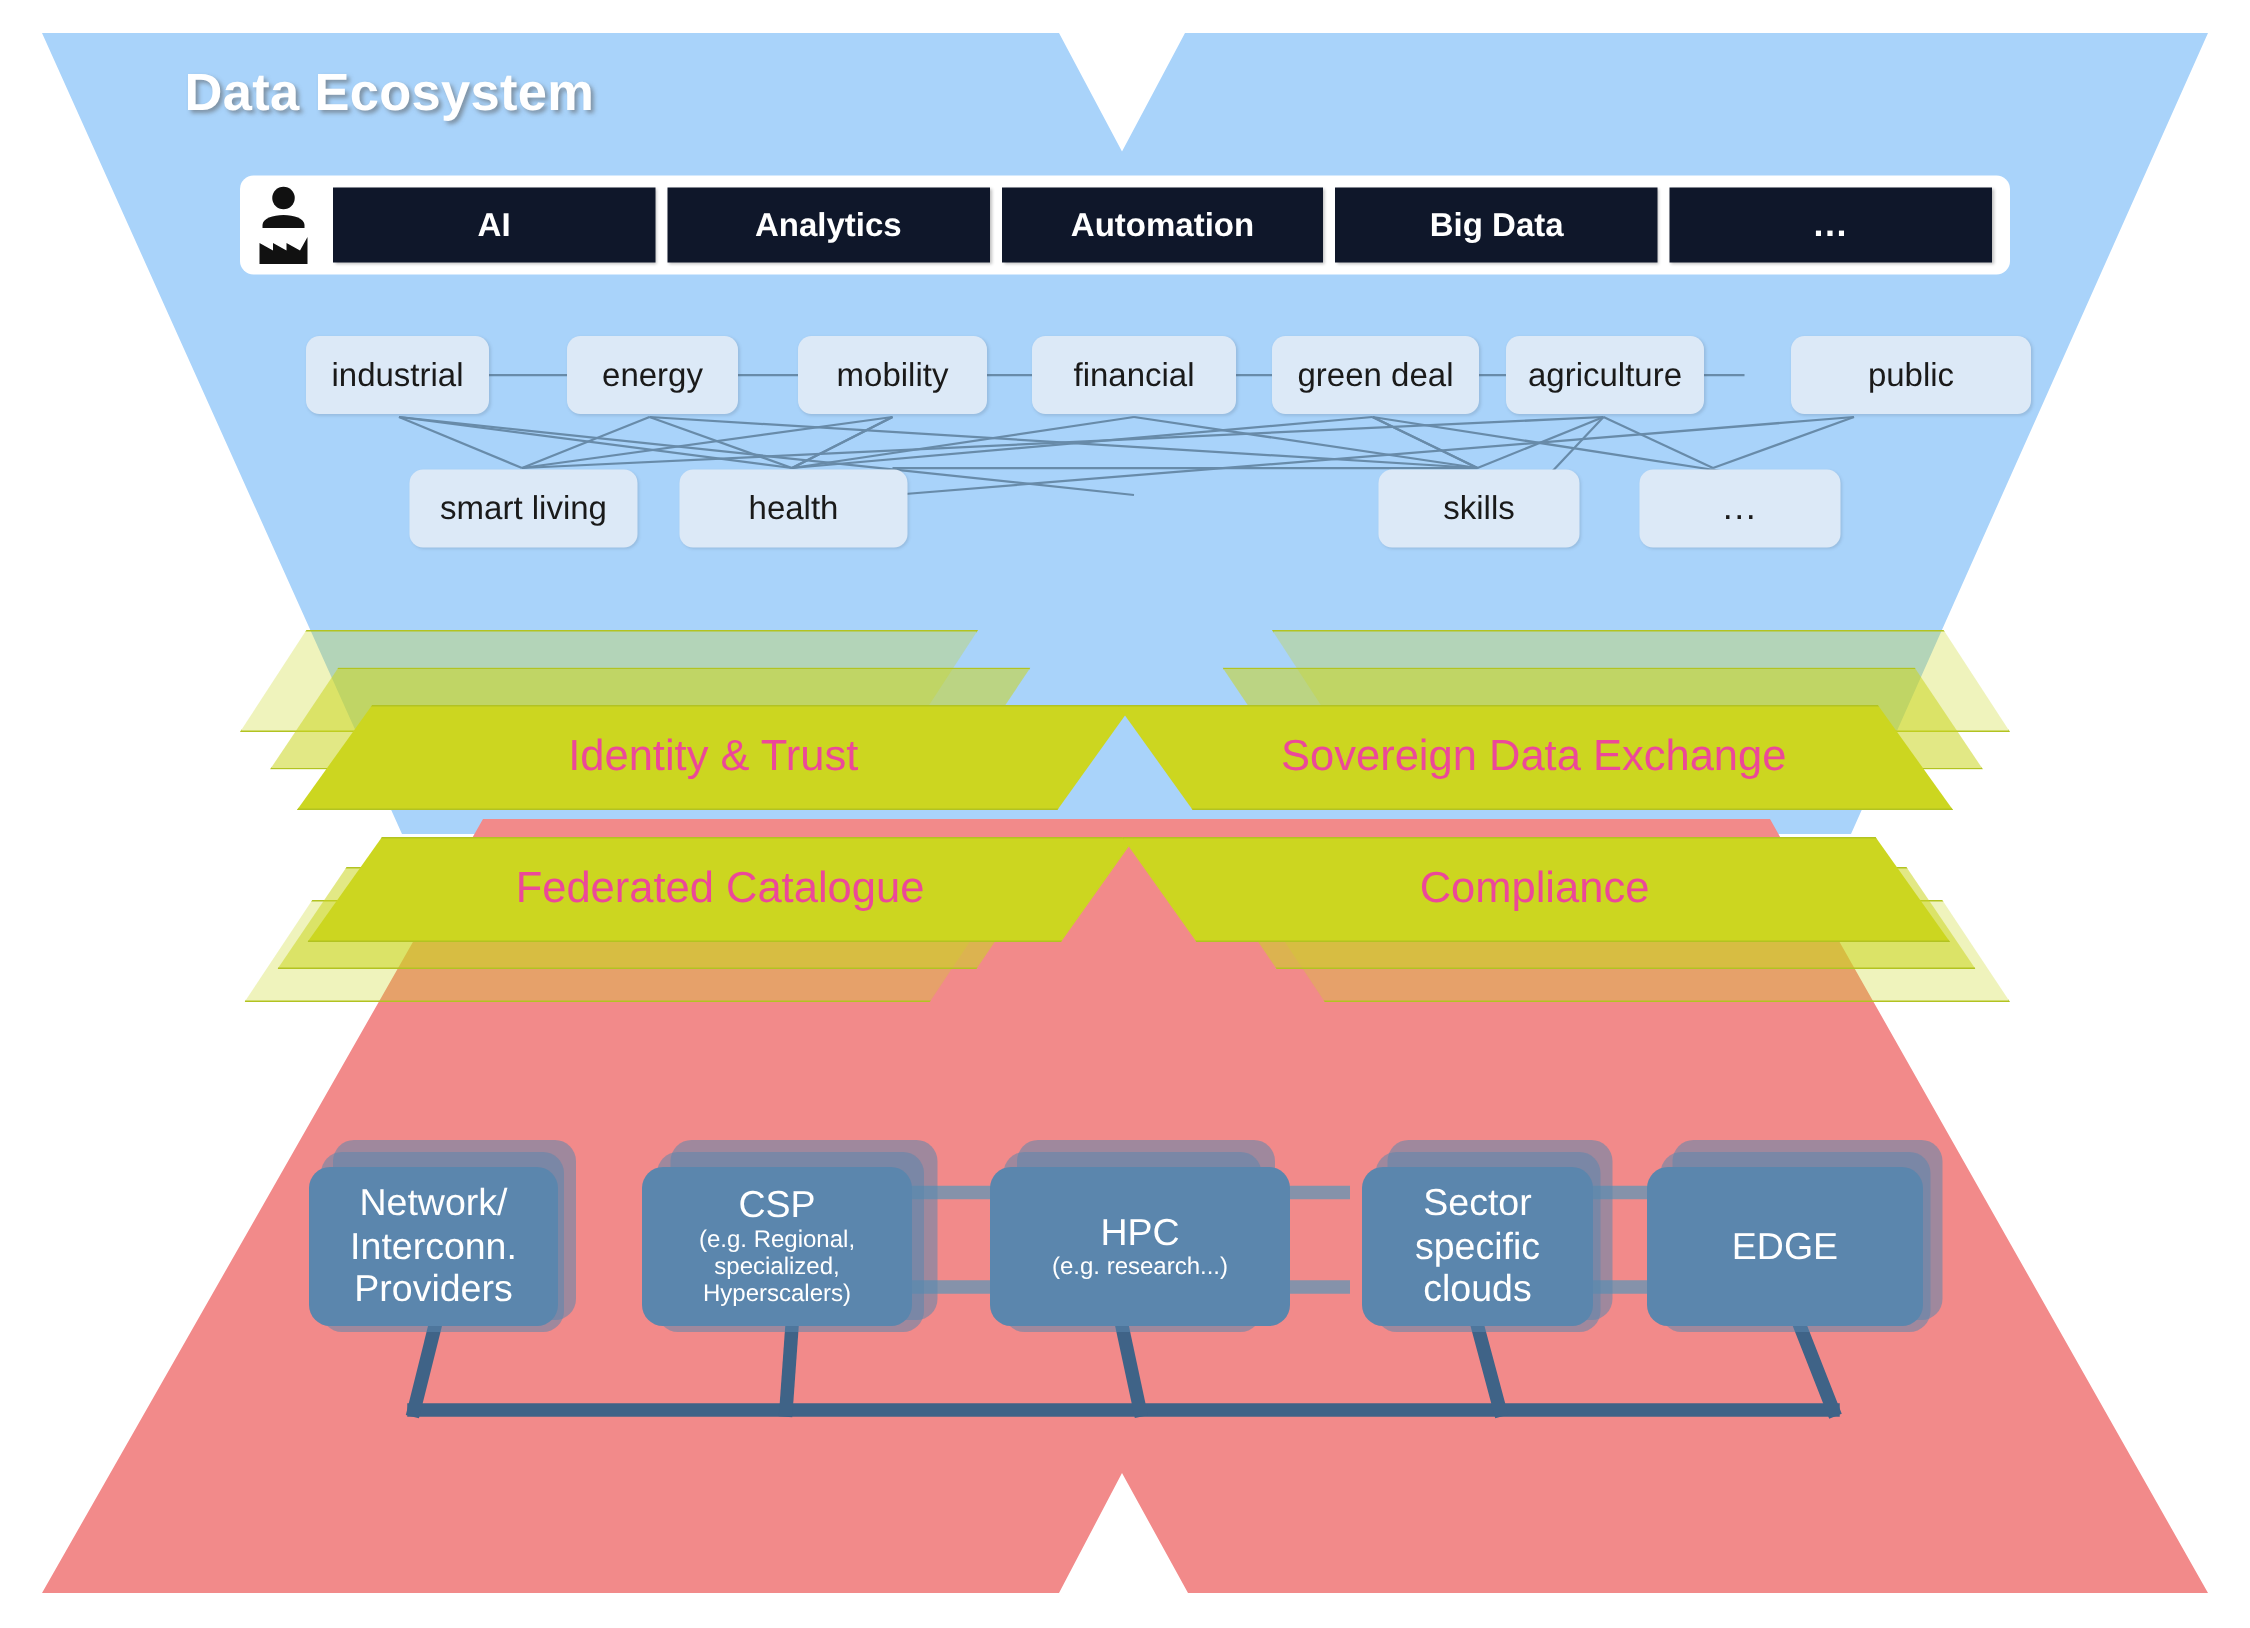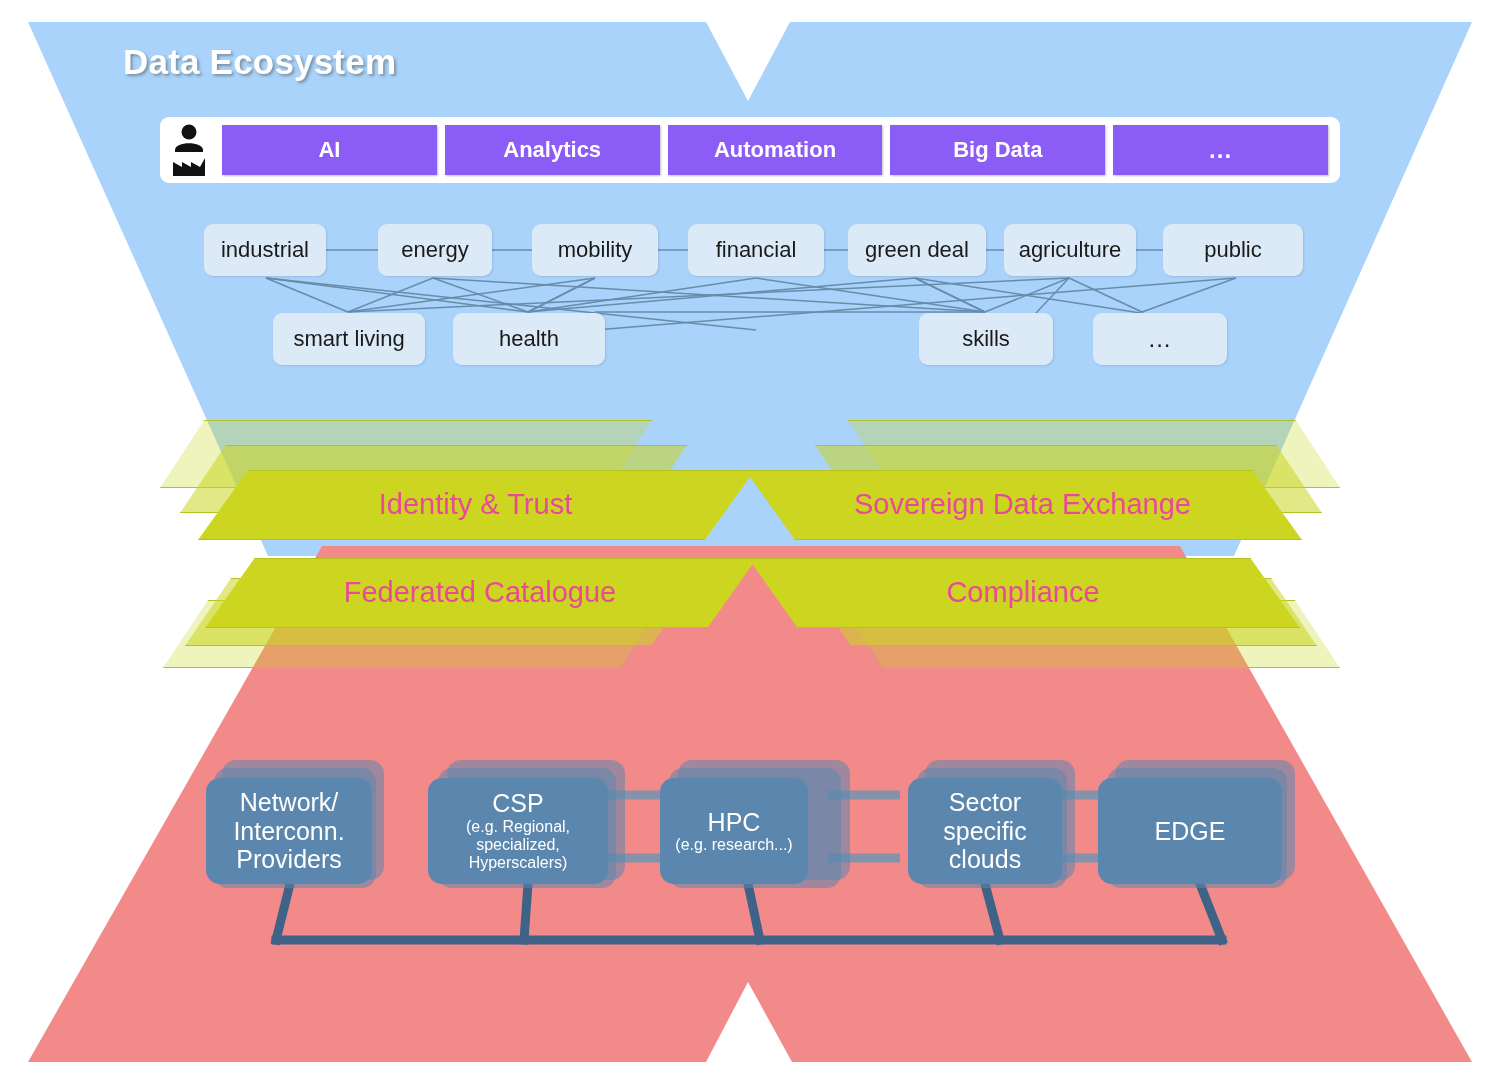--- a/index.html
+++ b/index.html
@@ -22,21 +22,21 @@
     background:#ffffff;border-radius:9px;
     display:flex;align-items:center;box-sizing:border-box;
     padding:6px 8px 6px 6px;
   }
   #tech-icon{
     width:46px;height:54px;flex:0 0 46px;
     display:flex;flex-direction:column;align-items:center;justify-content:center;
     margin-right:6px;
   }
   .tech-chip{
-    flex:1 1 0;margin:0 4px;height:50px;background:#8b5cf6;
+    flex:1 1 0;margin:0 4px;height:50px;background:#0f172a;
     color:#fff;font-weight:bold;font-size:22px;
     display:flex;align-items:center;justify-content:center;
     box-shadow:1px 1px 2px rgba(0,0,0,.25);
   }
   .tech-chip.ellipsis{font-size:24px;letter-spacing:1px;}
 
   
   .dbox{
     position:absolute;background:#dce9f7;border-radius:9px;
     color:#1a1a1a;font-size:22px;
@@ -147,21 +147,21 @@
     <div class="tech-chip">Big Data</div>
     <div class="tech-chip ellipsis">...</div>
   </div>
 
   <div class="dbox" style="left:204px;top:224px;width:122px;height:52px;">industrial</div>
   <div class="dbox" style="left:378px;top:224px;width:114px;height:52px;">energy</div>
   <div class="dbox" style="left:532px;top:224px;width:126px;height:52px;">mobility</div>
   <div class="dbox" style="left:688px;top:224px;width:136px;height:52px;">financial</div>
   <div class="dbox" style="left:848px;top:224px;width:138px;height:52px;">green deal</div>
   <div class="dbox" style="left:1004px;top:224px;width:132px;height:52px;">agriculture</div>
-  <div class="dbox" style="left:1163px;top:224px;width:140px;height:52px;">public</div>
+  <div class="dbox" style="left:1194px;top:224px;width:160px;height:52px;">public</div>
 
   <div class="dbox" style="left:453px;top:313px;width:152px;height:52px;">health</div>
   <div class="dbox" style="left:273px;top:313px;width:152px;height:52px;">smart living</div>
   <div class="dbox" style="left:919px;top:313px;width:134px;height:52px;">skills</div>
   <div class="dbox ellipsis" style="left:1093px;top:313px;width:134px;height:52px;">...</div>
 
   <div class="band-group" style="left:0;top:0;">
     <div class="band band-l3" style="left:160px;top:420px;width:490px;height:66px;clip-path:polygon(9% 0,100% 0,91% 100%,0% 100%);"></div>
     <div class="band band-l2" style="left:180px;top:445px;width:505px;height:66px;clip-path:polygon(9% 0,100% 0,91% 100%,0% 100%);"></div>
     <div class="band band-l1" style="left:198px;top:470px;width:555px;height:68px;clip-path:polygon(9% 0,100% 0,91% 100%,0% 100%);"></div>
@@ -206,21 +206,21 @@
       <span class="main">CSP</span>
       <span class="sub">(e.g. Regional,</span>
       <span class="sub">specialized,</span>
       <span class="sub">Hyperscalers)</span>
     </div>
   </div>
 
   <div class="ibox-group">
     <div class="ibox-ghost" style="left:678px;top:760px;width:172px;height:120px;"></div>
     <div class="ibox-ghost" style="left:669px;top:768px;width:172px;height:120px;"></div>
-    <div class="ibox" style="left:660px;top:778px;width:148px;height:106px;">
+    <div class="ibox" style="left:660px;top:778px;width:200px;height:106px;">
       <span class="main">HPC</span>
       <span class="sub">(e.g. research...)</span>
     </div>
   </div>
 
   <div class="ibox-group">
     <div class="ibox-ghost" style="left:925px;top:760px;width:150px;height:120px;"></div>
     <div class="ibox-ghost" style="left:917px;top:768px;width:150px;height:120px;"></div>
     <div class="ibox" style="left:908px;top:778px;width:154px;height:106px;">
       <span class="main">Sector</span>

